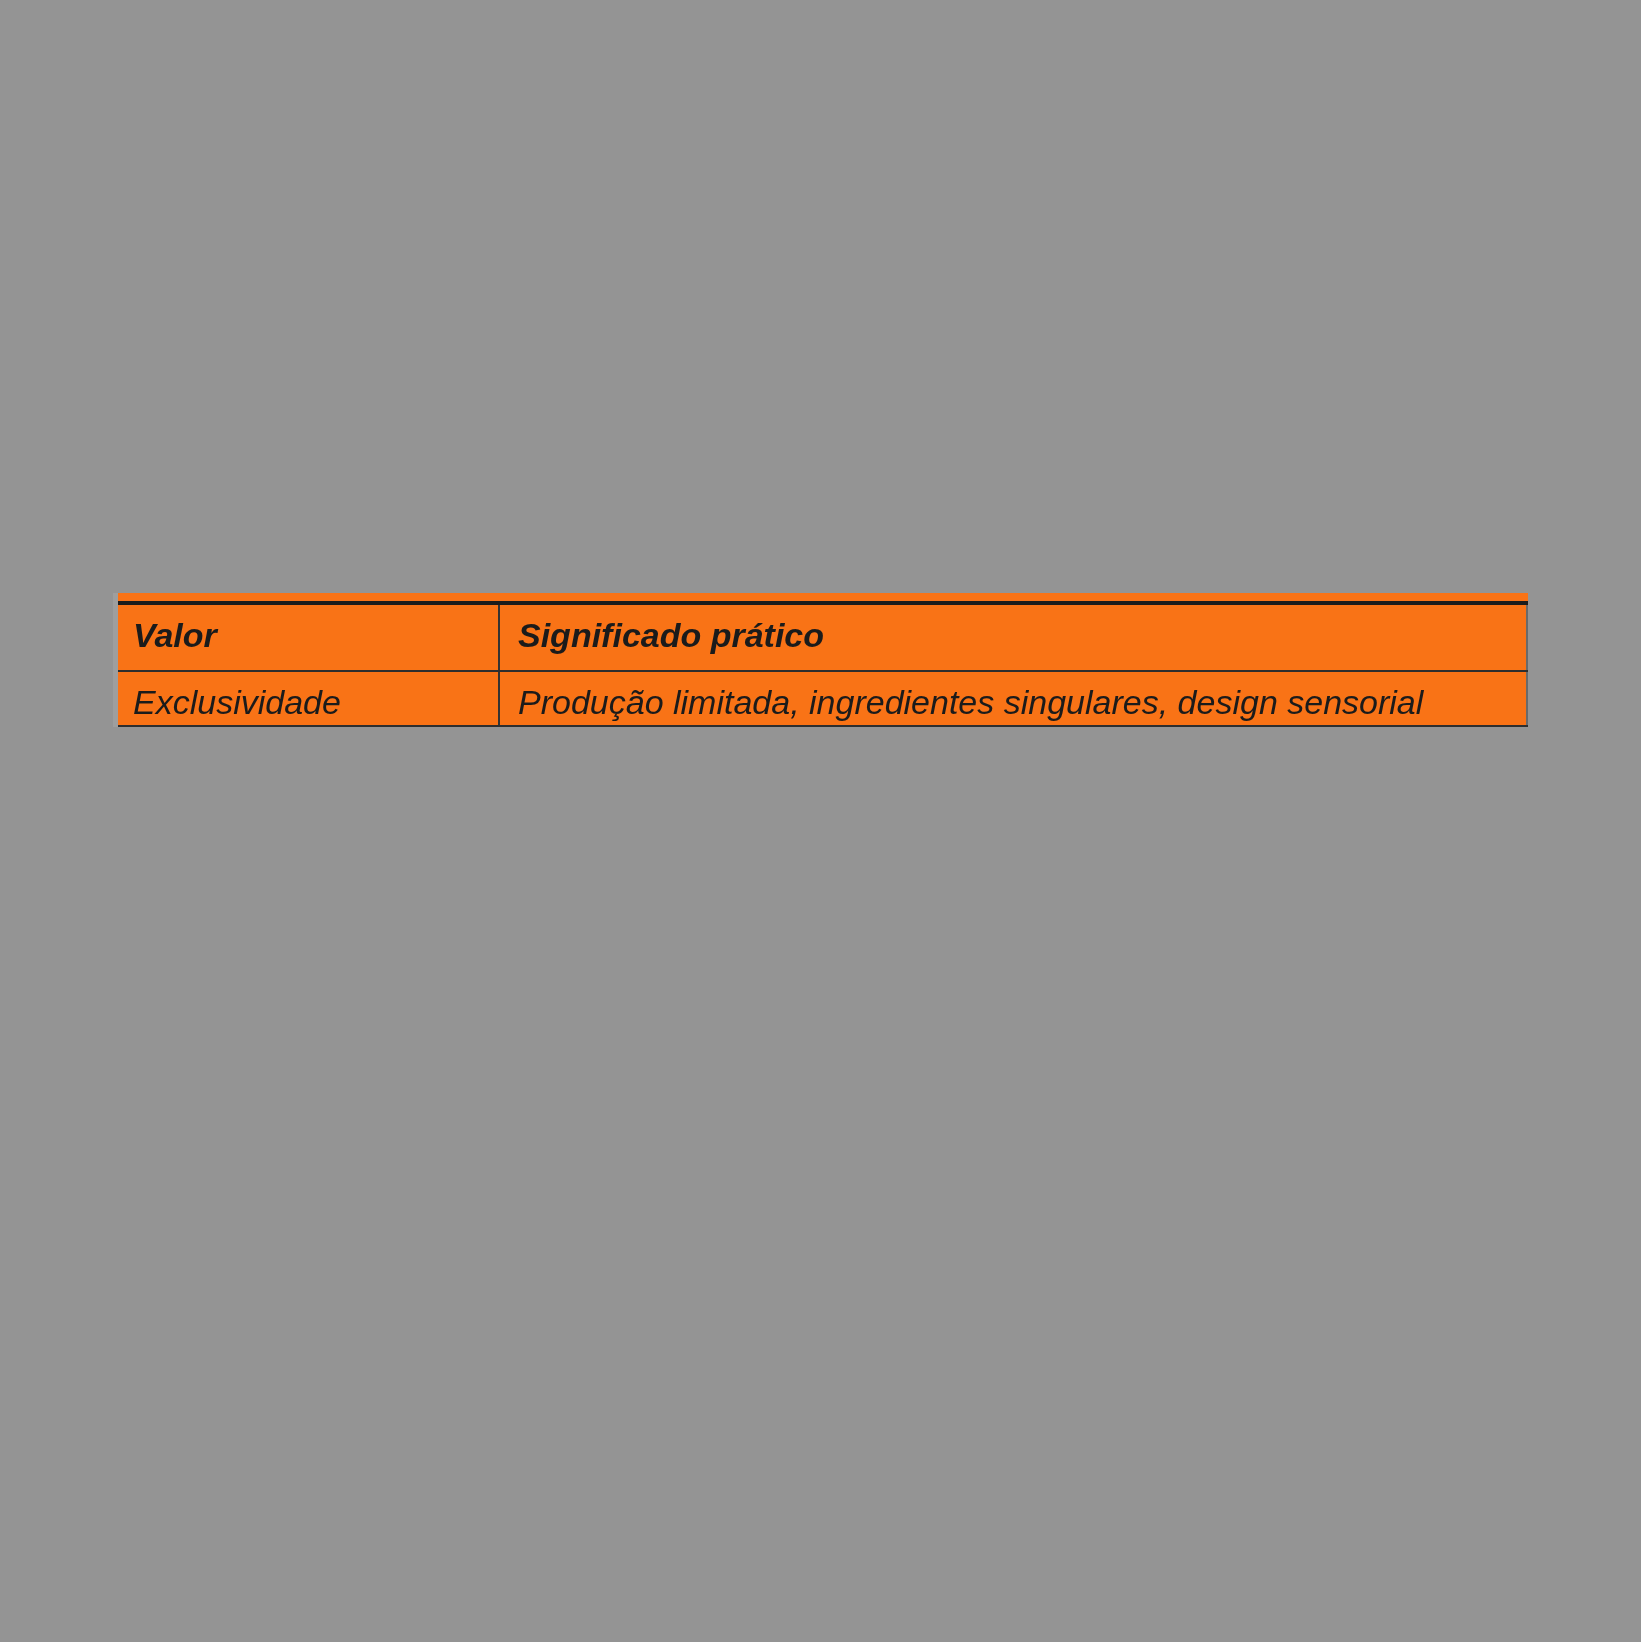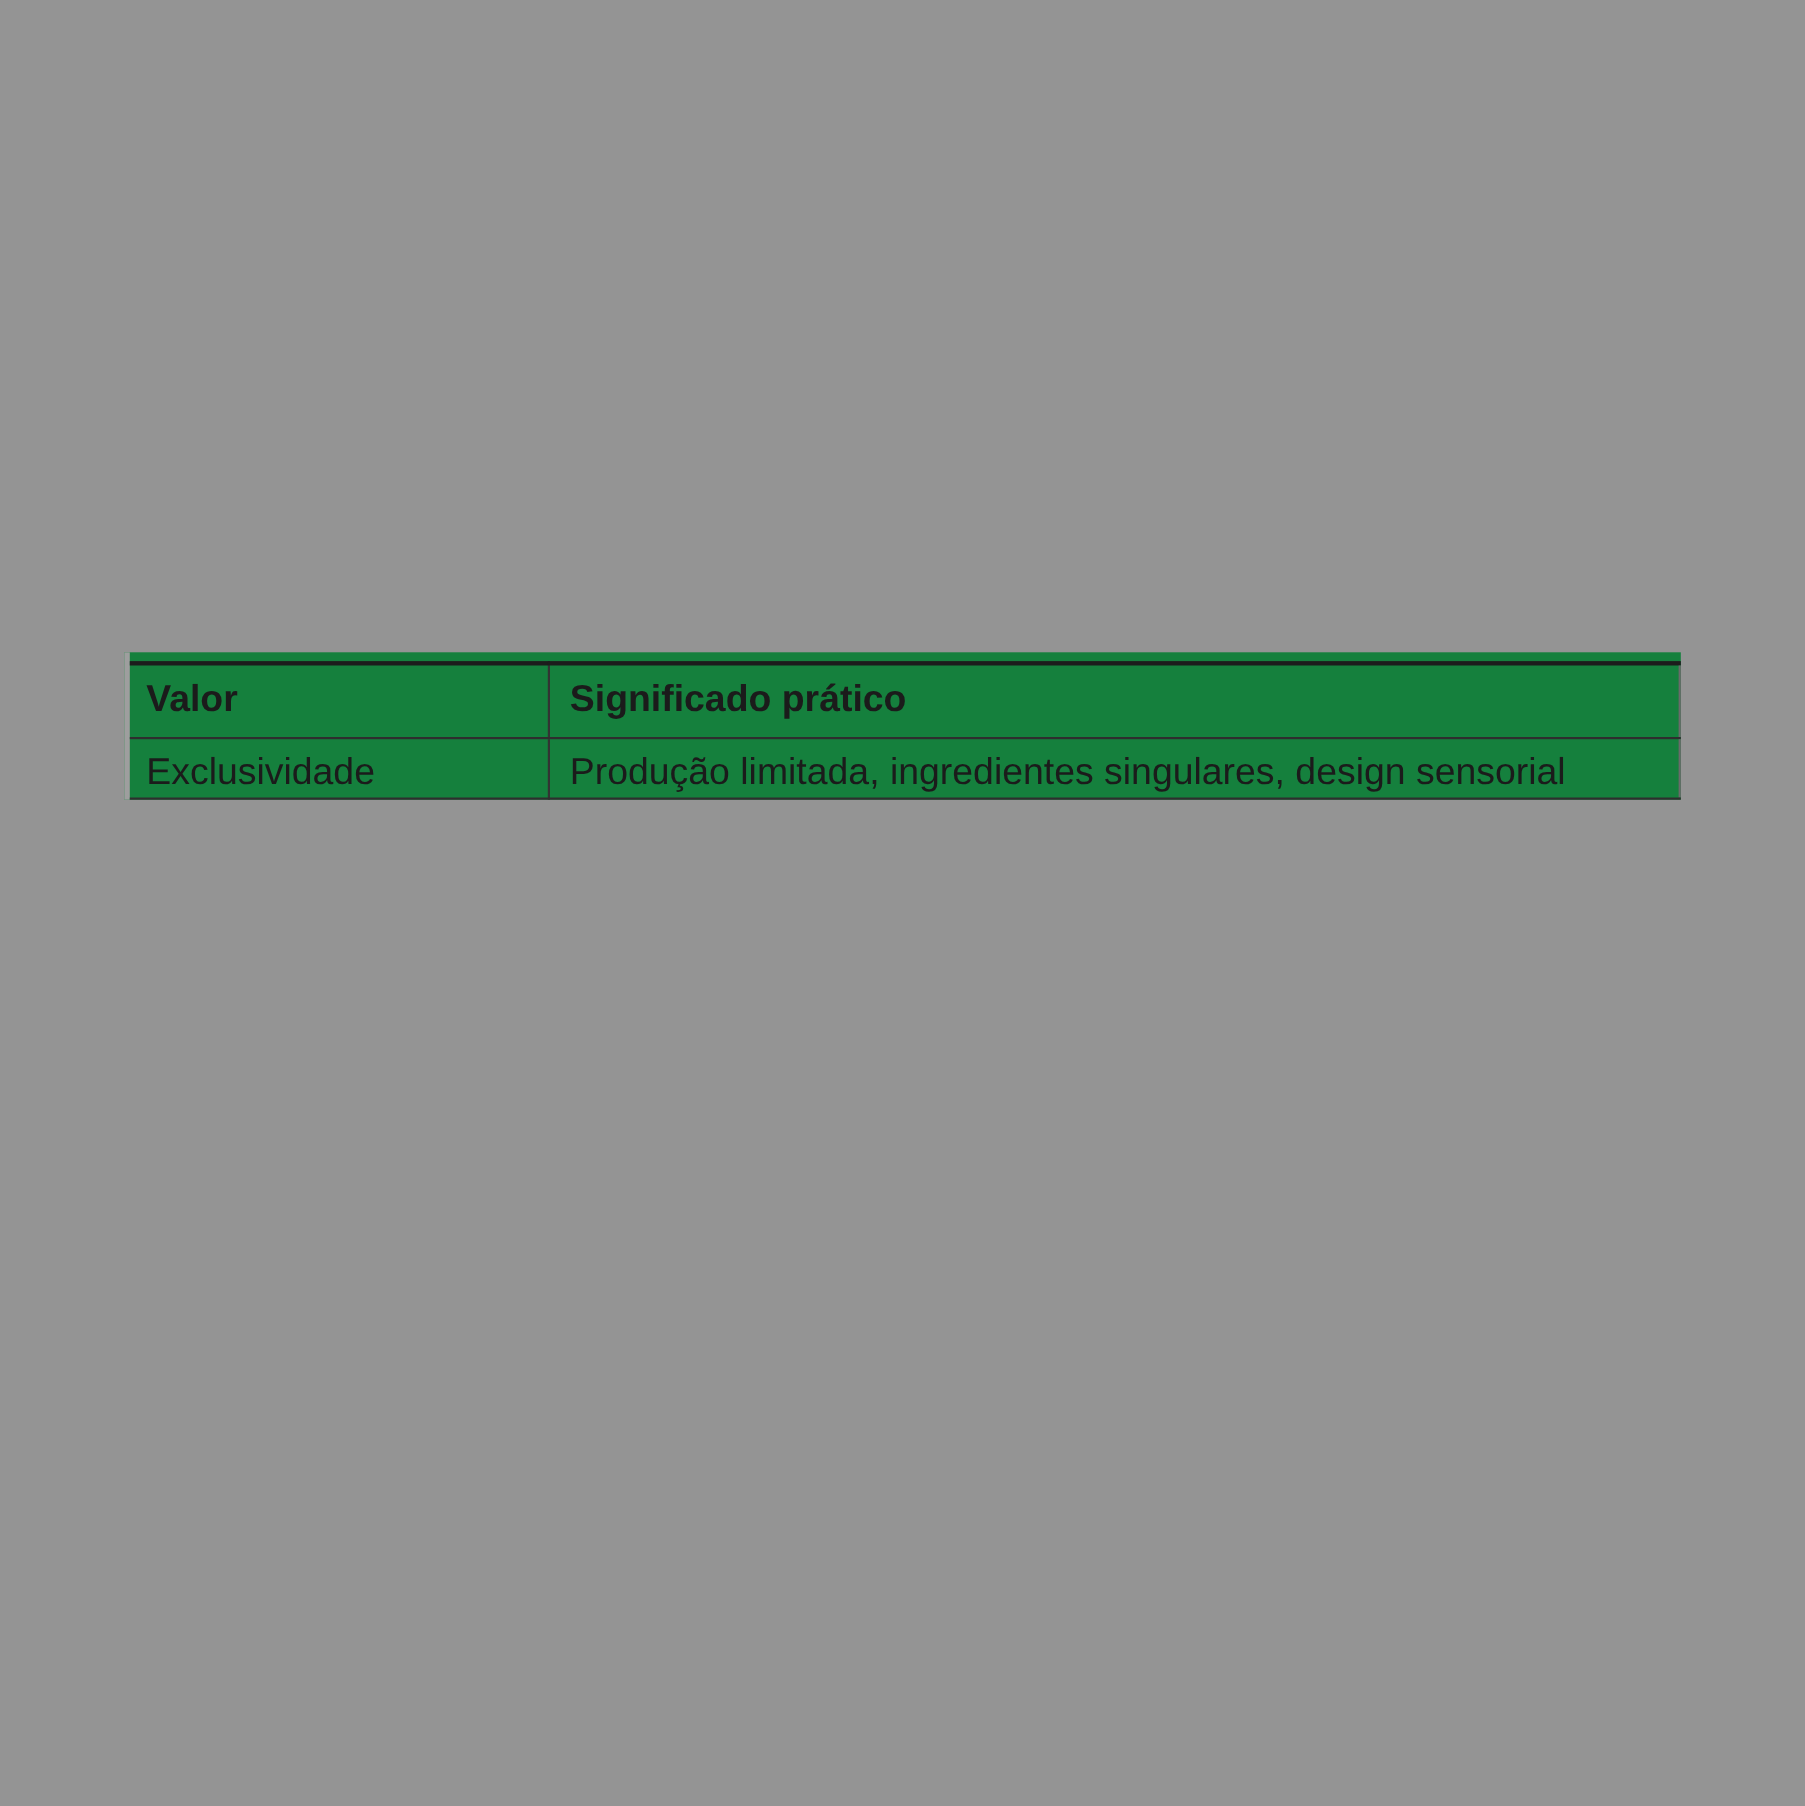--- a/index.html
+++ b/index.html
@@ -13,24 +13,25 @@
     background: #949494;
     font-family: "Liberation Sans", sans-serif;
     color: #1b1b1b;
     overflow: hidden;
   }
   .doc-card {
     position: absolute;
     left: 113px;
     top: 593px;
     width: 1415px;
-    background: #15803d;
+    background: #f97316;
     border-left: 5px solid #9e9e9e;
     box-sizing: border-box;
     padding-top: 8px;
+    font-style: italic;
   }
   table.values-table {
     width: 1410px;
     border-collapse: collapse;
     table-layout: fixed;
     border-top: 4px solid #1c1c1c;
     border-right: 2px solid #6a6a6a;
     border-bottom: 1px solid #8a8a8a;
   }
   table.values-table col.col-valor { width: 381px; }

